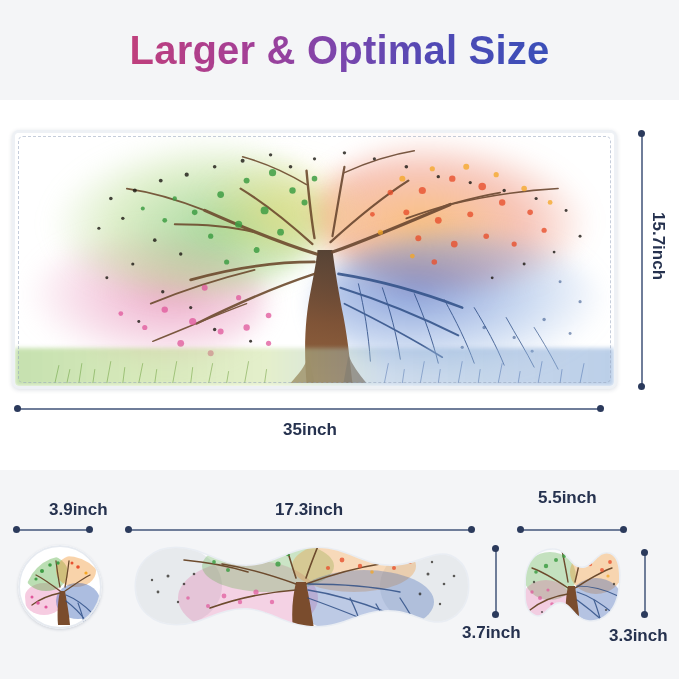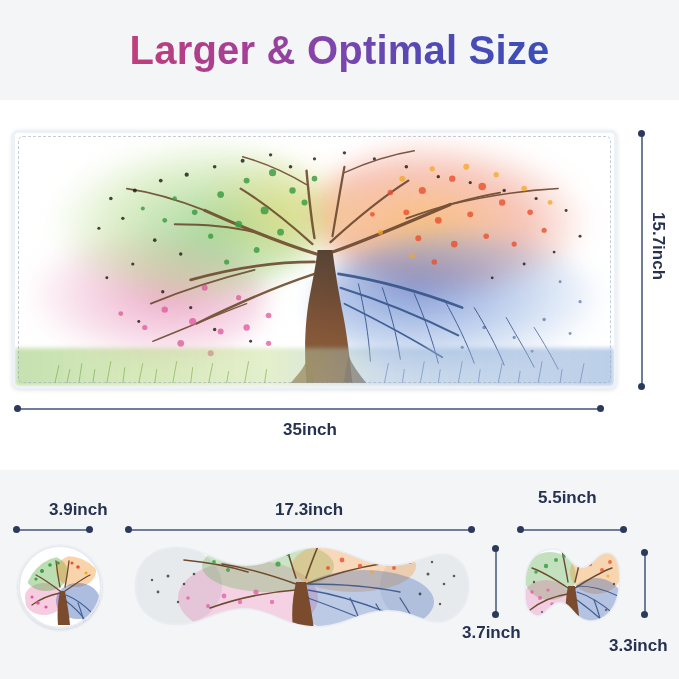--- a/index.html
+++ b/index.html
@@ -469,21 +469,21 @@
   </div>
 
   <div class="m-label" style="left:538px; top:488px;">5.5inch</div>
   <div class="m-line-h" style="left:520px; top:529px; width:104px;"></div>
   <div class="m-dot" style="left:517px; top:526px;"></div>
   <div class="m-dot" style="left:620px; top:526px;"></div>
 
   <div class="m-line-v" style="left:644px; top:552px; height:62px;"></div>
   <div class="m-dot" style="left:641px; top:549px;"></div>
   <div class="m-dot" style="left:641px; top:611px;"></div>
-  <div class="m-label" style="left:609px; top:626px;margin-top:10px;">3.3inch</div>
+  <div class="m-label" style="left:609px; top:626px;">3.3inch</div>
 
   <div class="mouse-rest">
     <svg class="mini-art" viewBox="0 0 104 88" preserveAspectRatio="none">
       <defs>
         <path id="peanut" d="M6 40 C6 18 20 6 36 8 C48 10 50 26 62 26 C74 26 78 8 90 12
                  C100 16 100 34 98 48 C96 66 84 80 68 78 C54 76 52 60 40 60
                  C28 60 24 78 14 72 C4 66 6 54 6 40 Z"></path>
         <clipPath id="peanutClip">
             <use href="#peanut"></use>
           </clipPath>

